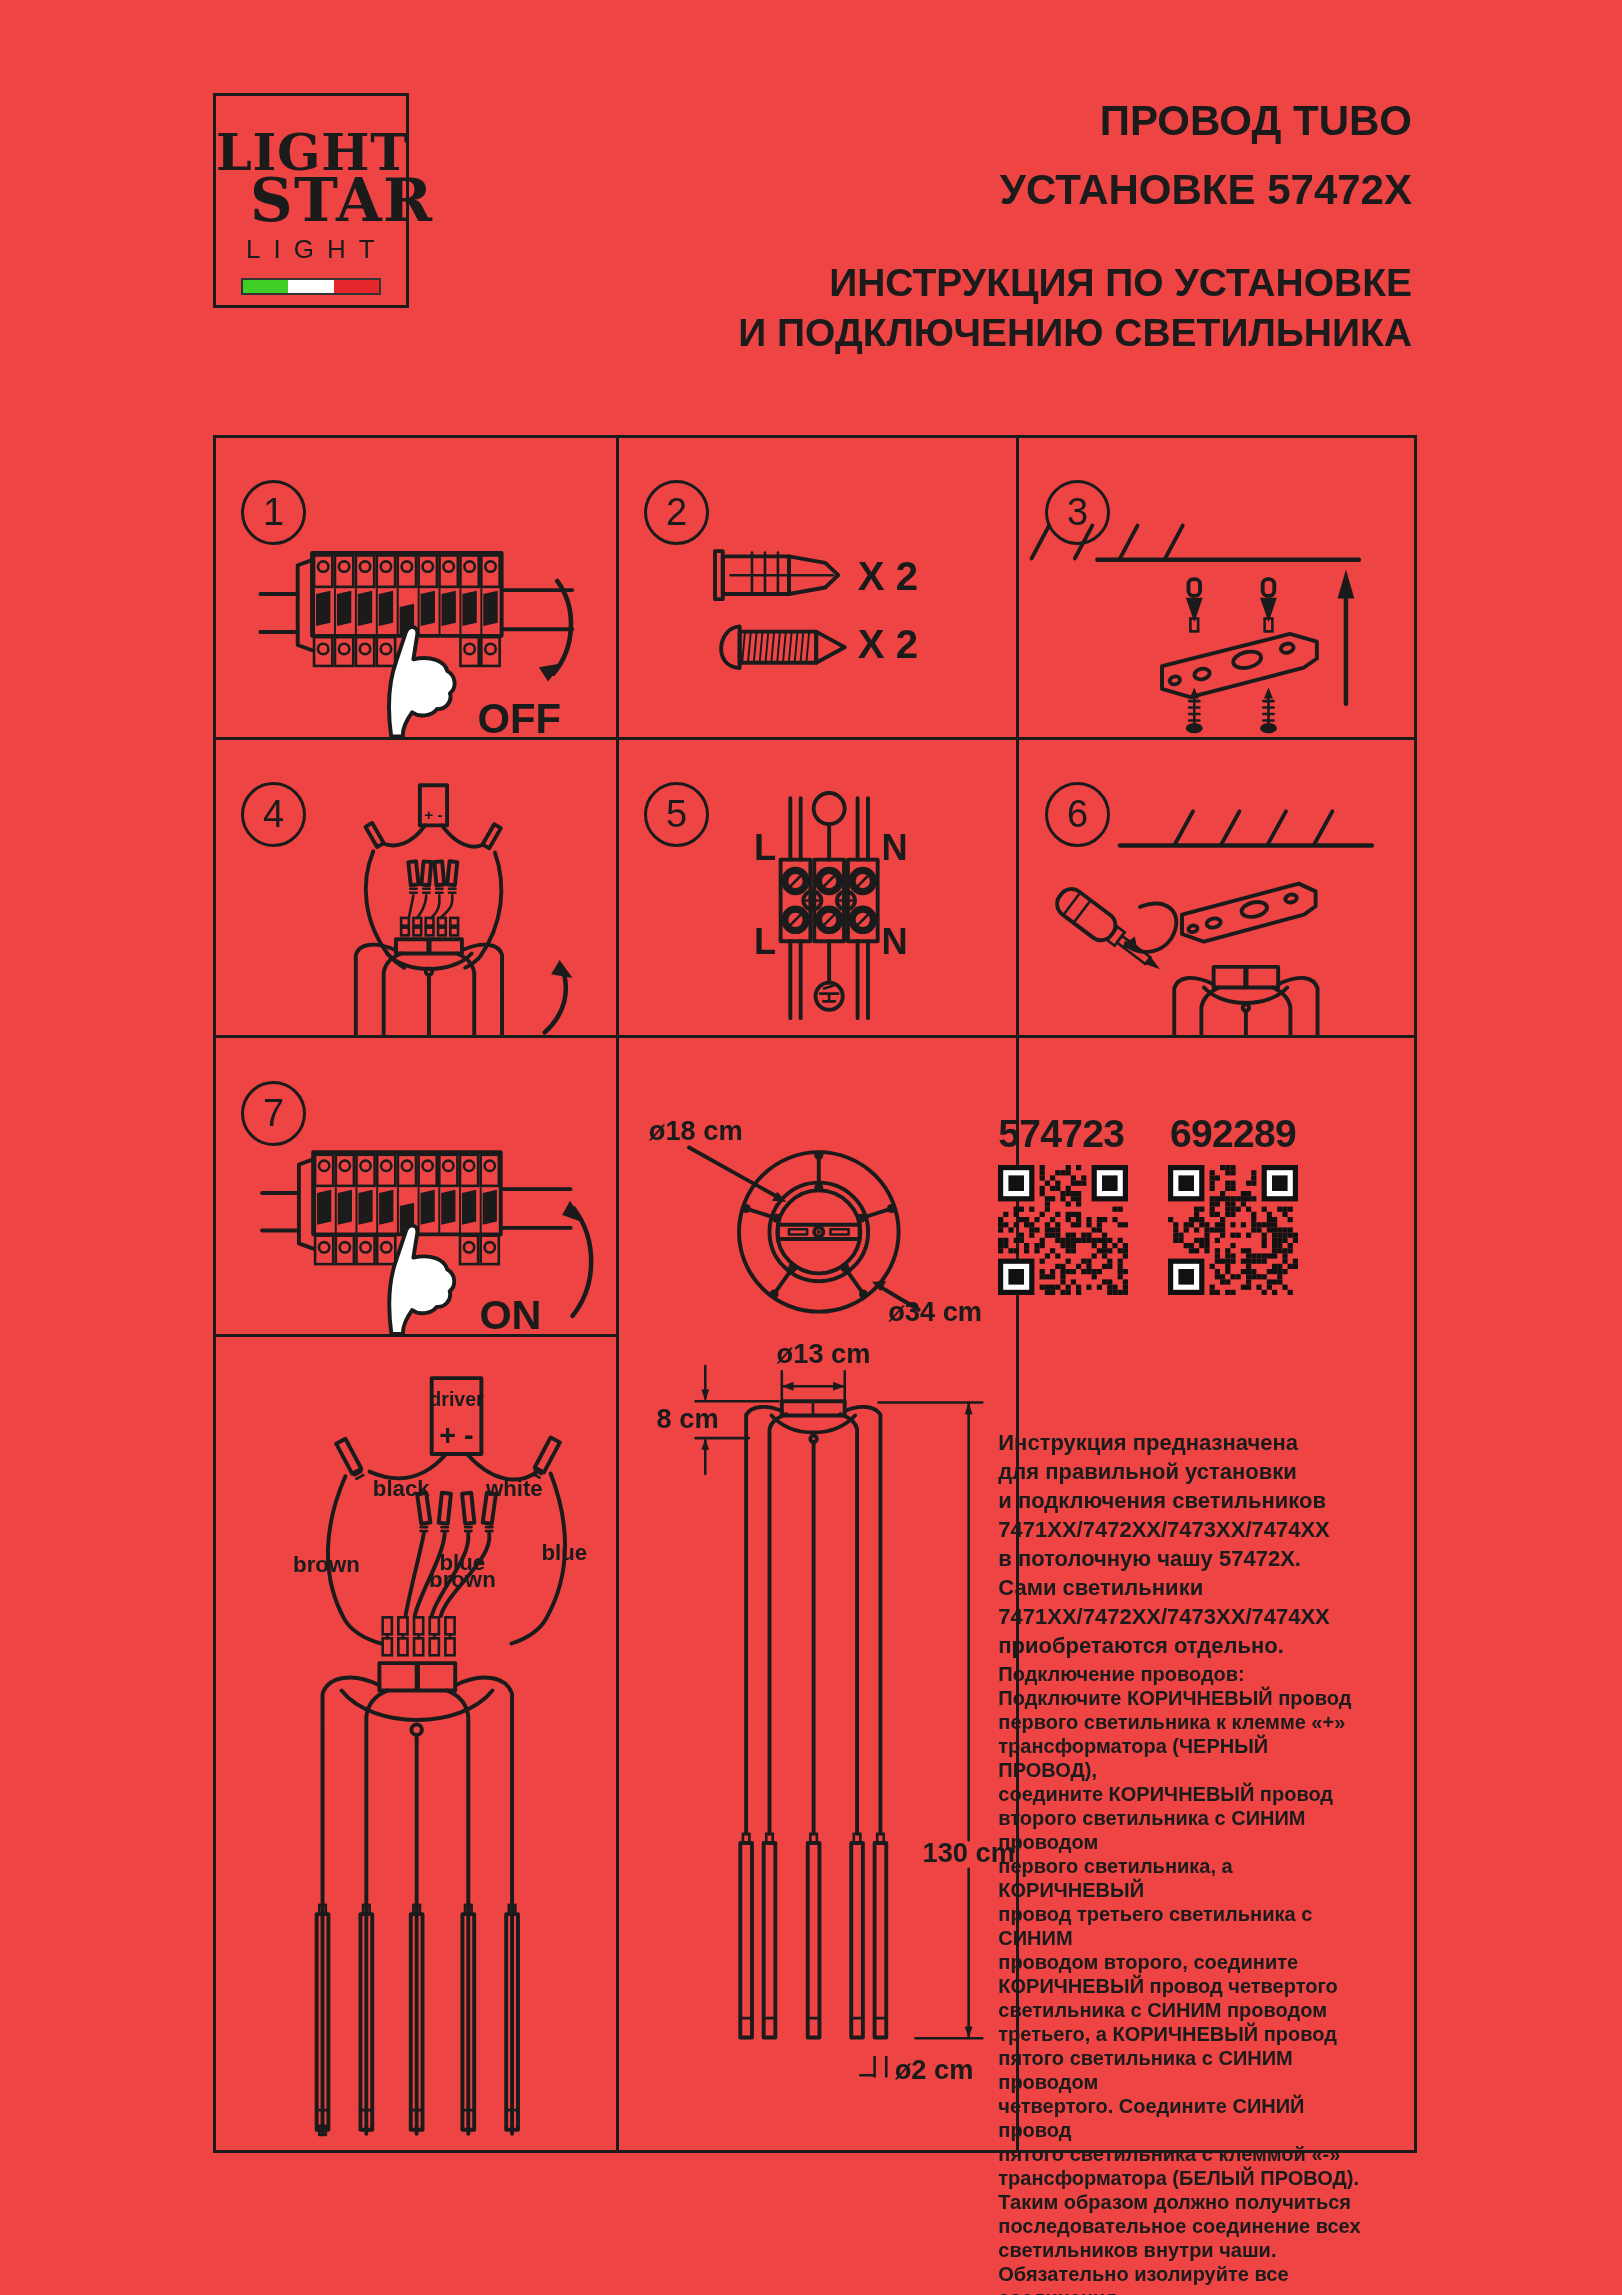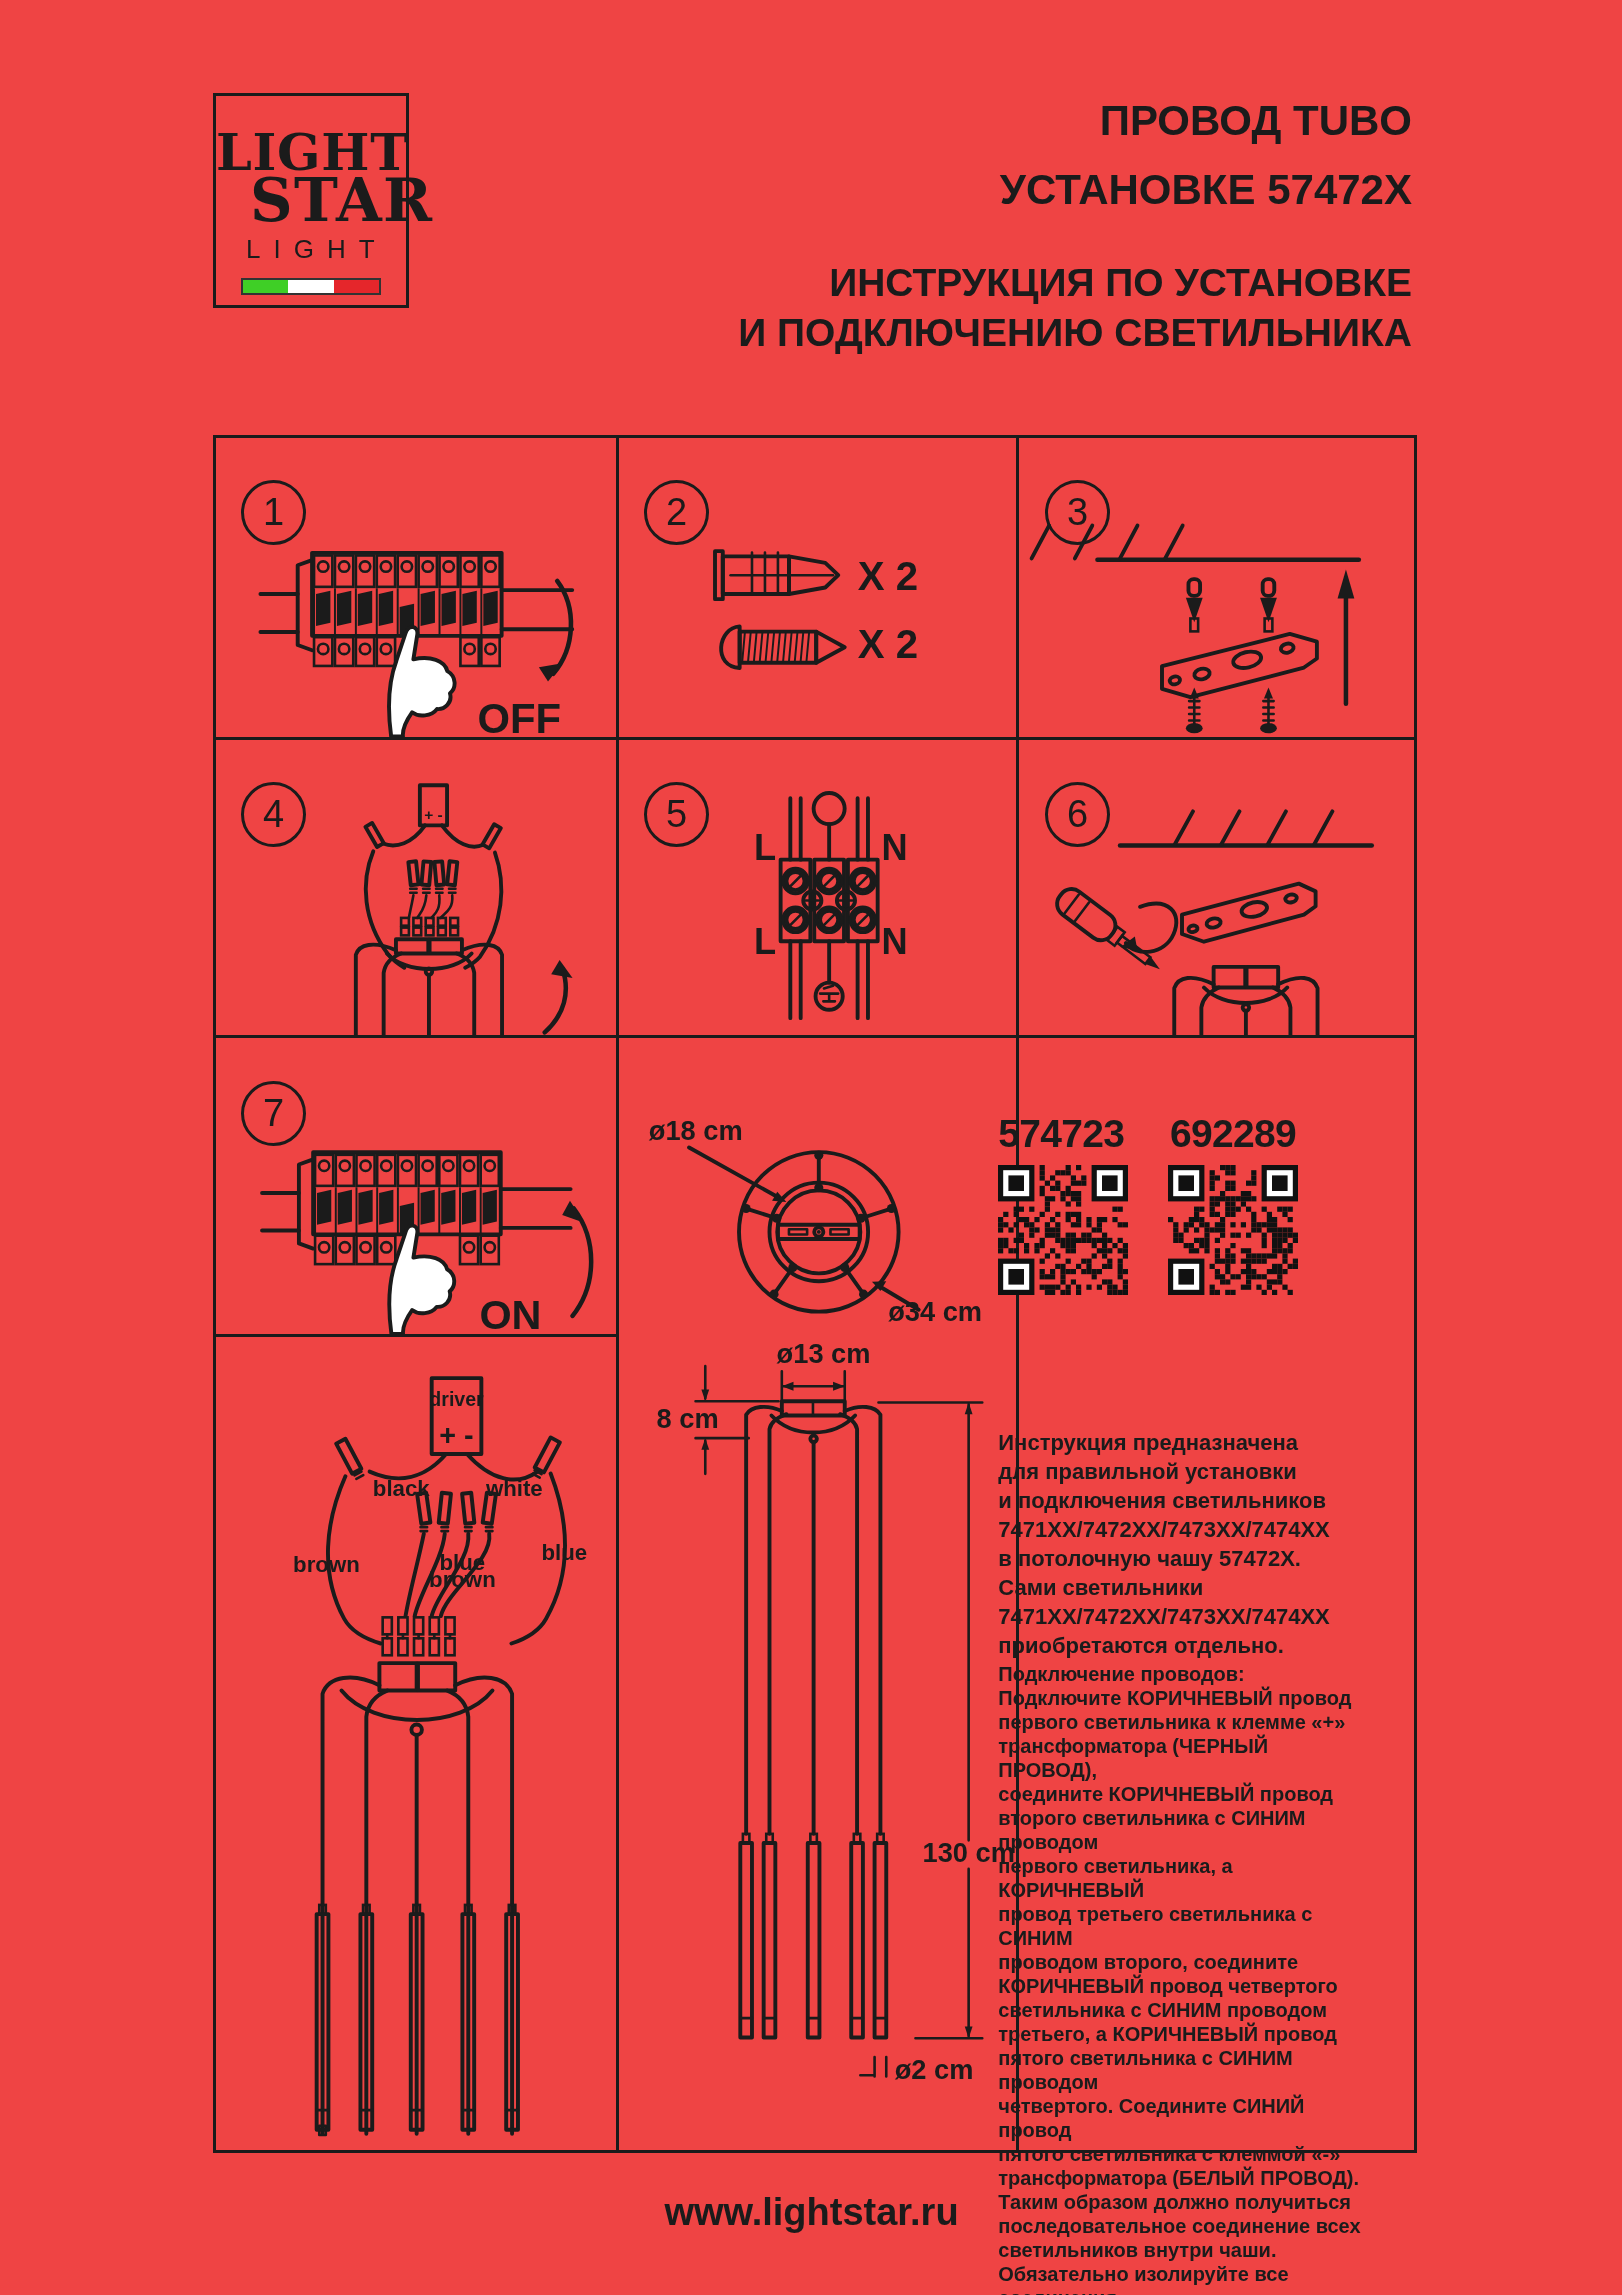--- a/index.html
+++ b/index.html
@@ -1082,16 +1082,15 @@
 пятого светильника с клеммой «-»
 трансформатора (БЕЛЫЙ ПРОВОД).
 Таким образом должно получиться
 последовательное соединение всех
 светильников внутри чаши.
 Обязательно изолируйте все соединения.</div>
     </div>
 
   </div>
 
-  <div class="abs footer">www.lightstar.ru</div>
 
 </div>
 
 
 </body></html>

